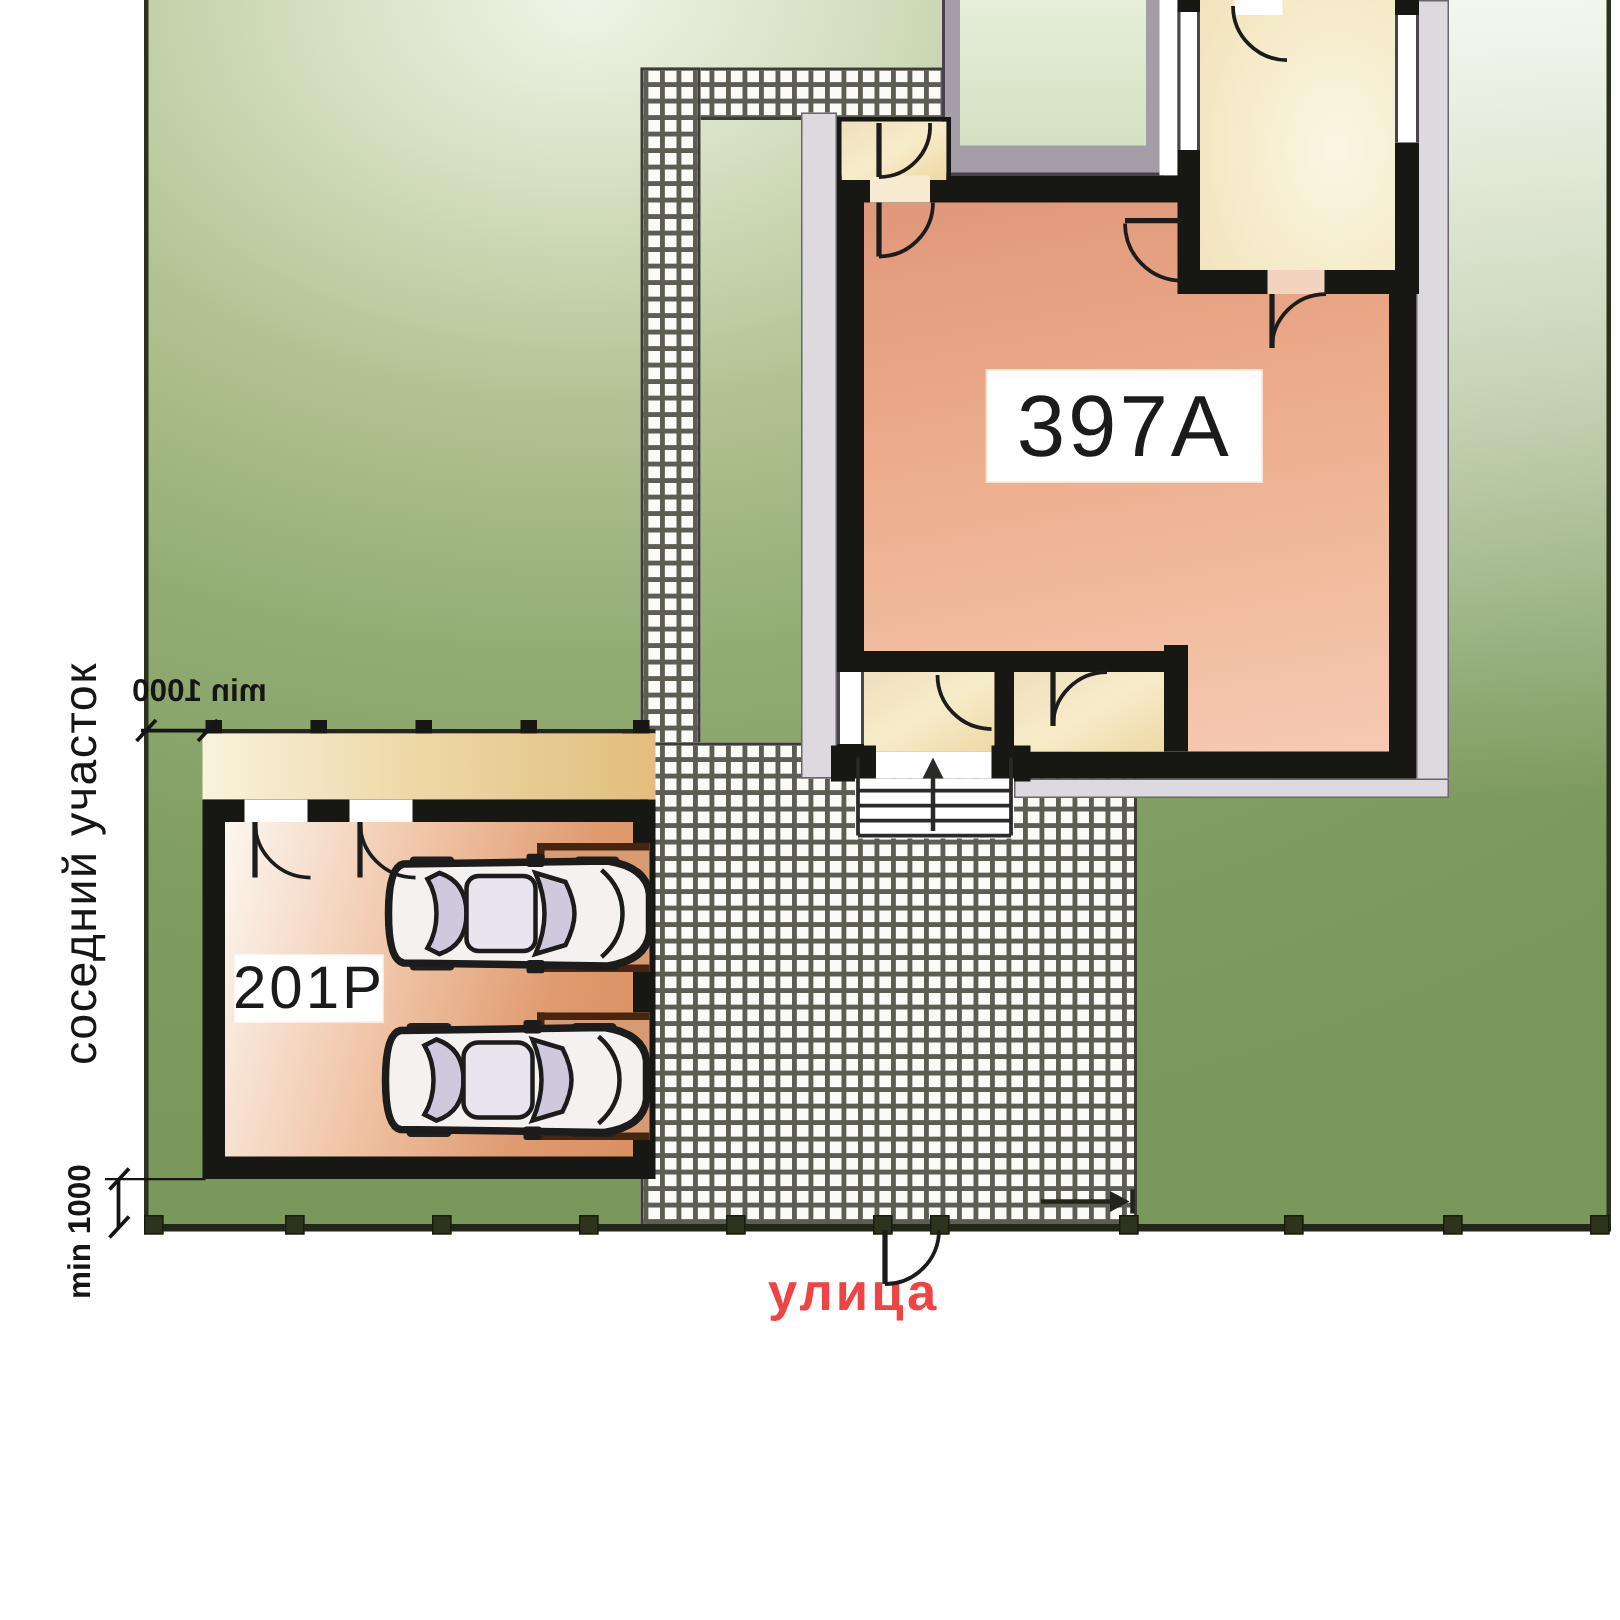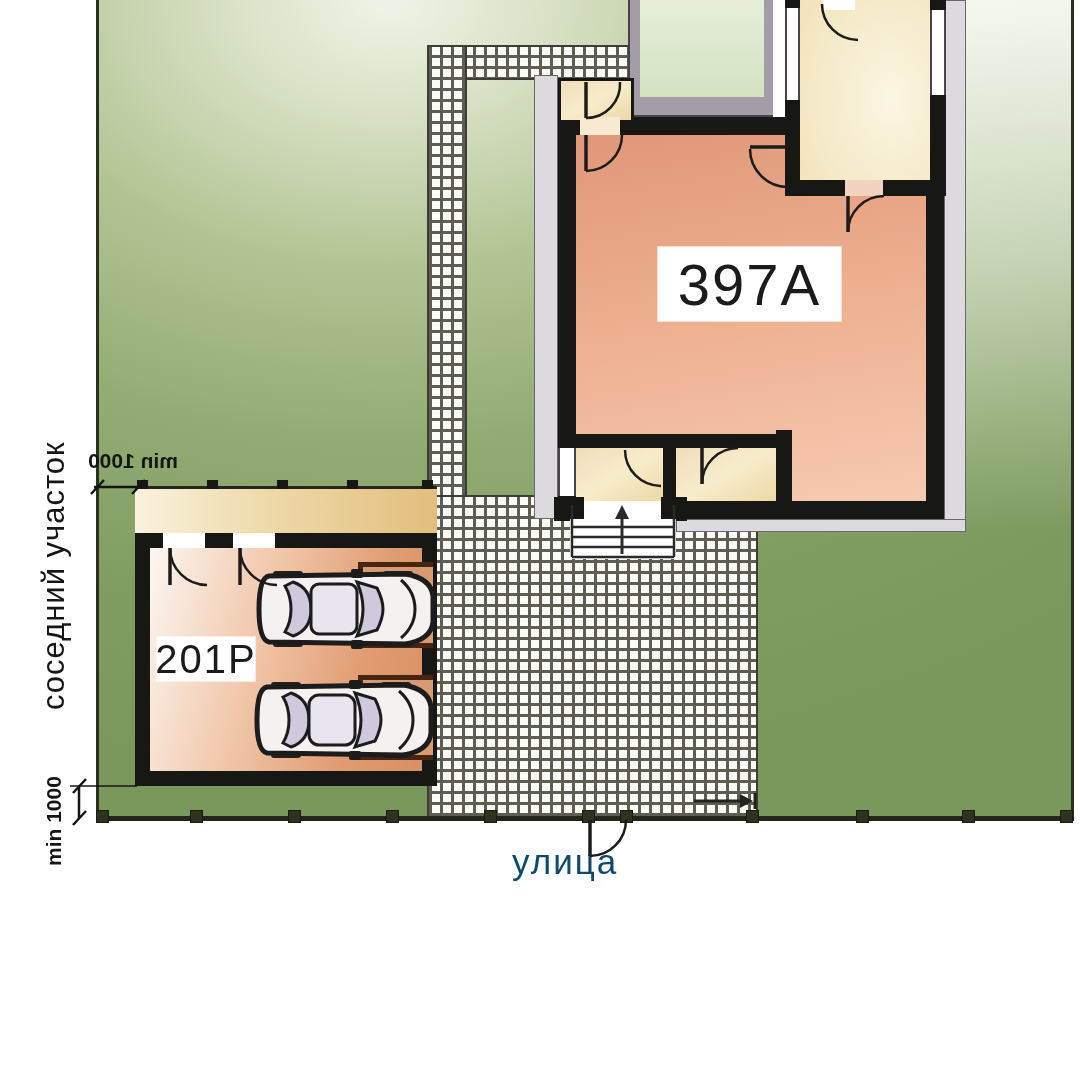--- a/index.html
+++ b/index.html
@@ -30,21 +30,21 @@
   .bay{background:#d89a72;border:5px solid #47250f;border-right:none;box-sizing:border-box;}
   .win-v{background:#ffffff;border-left:2px solid #49444c;border-right:2px solid #49444c;box-sizing:border-box;}
   .gap{background:#ffffff;}
   .post{background:#2e331d;border:1px solid #191c0f;box-sizing:border-box;}
   .plan-label{background:#ffffff;color:#1b1b1b;display:flex;align-items:center;justify-content:center;
       letter-spacing:2px;box-shadow:0 0 0 1px rgba(255,255,255,.6);}
   .dim-text{color:#151515;font-size:21px;font-weight:bold;white-space:nowrap;}
   .mirrored{transform:scaleX(-1);}
   .vtext{writing-mode:vertical-rl;transform:rotate(180deg);}
   .neighbor{color:#161616;font-size:31px;letter-spacing:1px;white-space:nowrap;}
-  .street{color:#0c4a6e;font-size:35px;font-weight:normal;letter-spacing:2px;}
+  .street{color:#ef4444;font-size:35px;font-weight:bold;letter-spacing:2px;}
   .watermark{color:rgba(255,255,255,.97);font-size:96px;font-weight:bold;letter-spacing:2px;
       text-shadow:4px 5px 4px rgba(90,90,90,.55), -1px -1px 1px rgba(120,120,120,.25);
       white-space:nowrap;z-index:40;}
   svg.overlay{position:absolute;left:0;top:0;z-index:30;pointer-events:none;}
 </style>
 </head>
 <body>
 
 <div class="stage">
 

